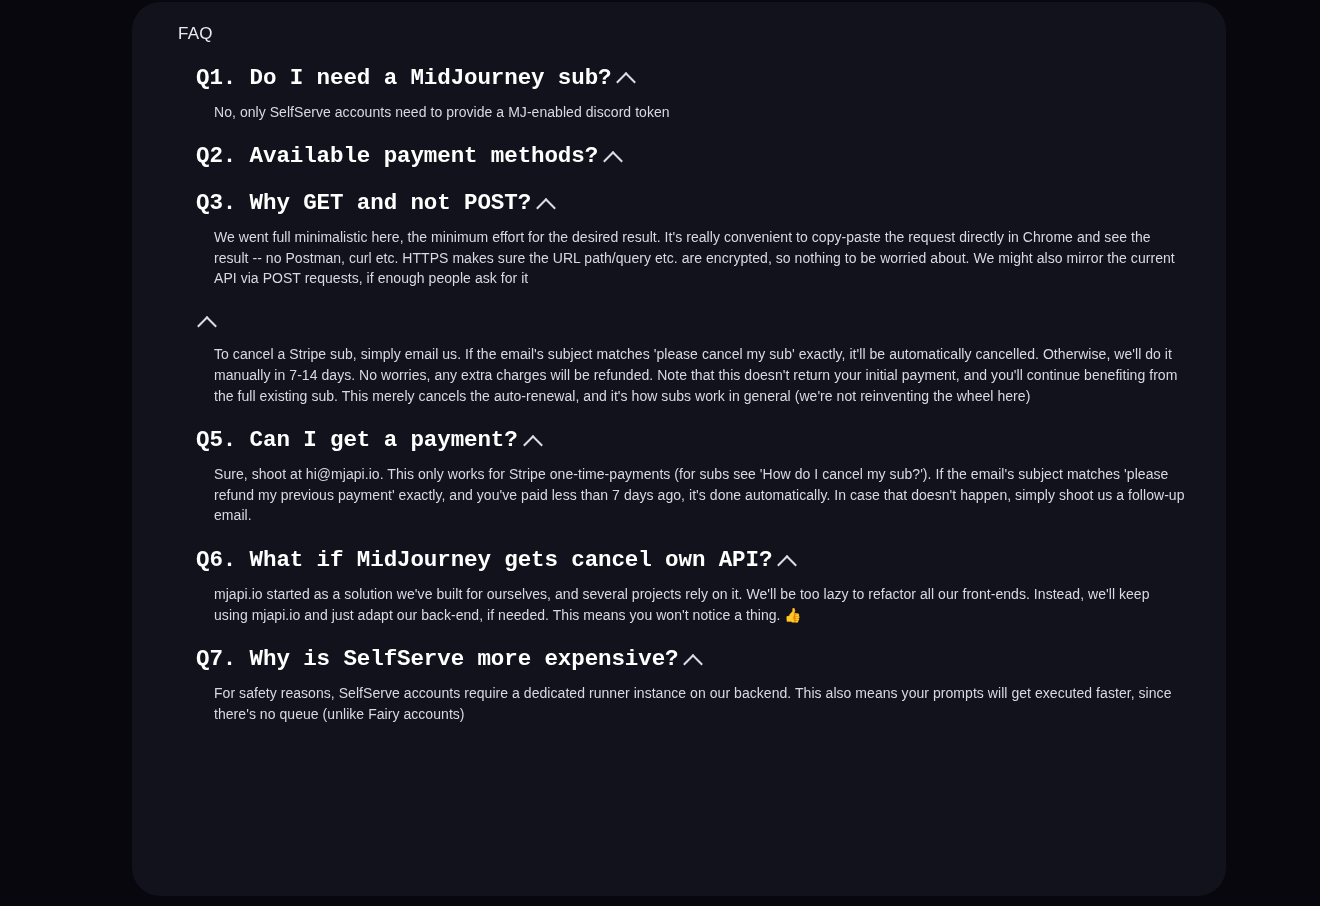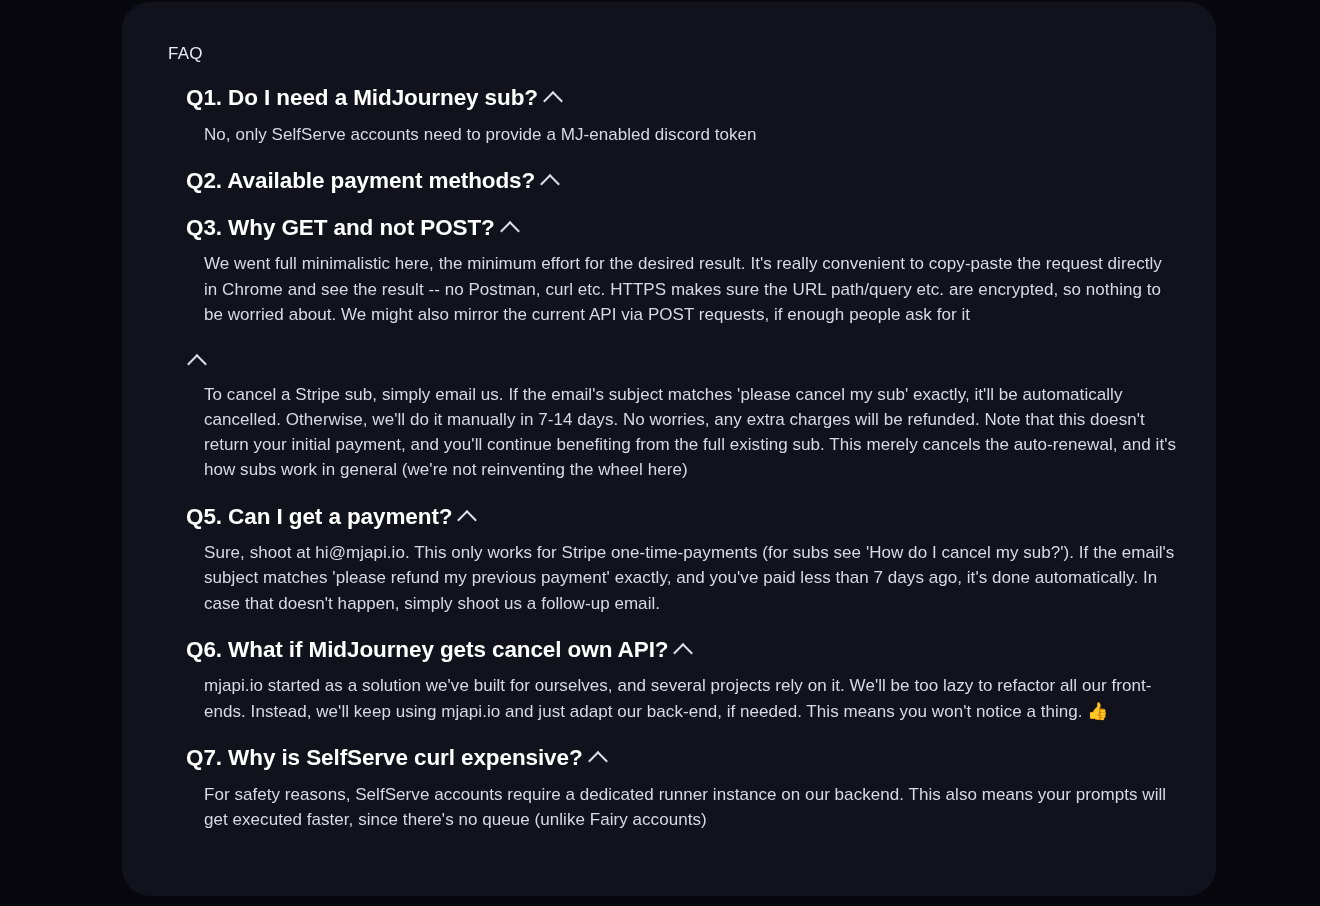--- a/index.html
+++ b/index.html
@@ -7,39 +7,41 @@
     margin: 0;
     padding: 0;
     background: #07070d;
     width: 1320px;
     height: 906px;
     overflow: hidden;
     font-family: "Liberation Sans", sans-serif;
   }
   #faq-card {
     position: absolute;
-    left: 122px;
+    left: 132px;
     top: 2px;
     width: 1094px;
     height: 894px;
     background: #12121c;
     border-radius: 28px;
-    padding: 36px 40px 20px 46px;
+    padding: 16px 40px 20px 46px;
   }
   #faq-label {
     color: #e9e9f2;
     font-size: 17px;
     letter-spacing: 0.2px;
     margin: 6px 0 14px 0;
   }
   .qa-block { margin-bottom: 4px; }
   .q-row {
     display: flex;
+    align-items: center;
     gap: 4px;
     margin: 22px 0 0 18px;
+    font-family: Liberation Mono, monospace;
   }
   .q-text {
     color: #ffffff;
     font-size: 22.5px;
     font-weight: bold;
     letter-spacing: -0.1px;
     line-height: 1.1;
   }
   .chevron {
     display: inline-block;
@@ -54,21 +56,21 @@
     left: 4px;
     top: 8px;
     width: 12px;
     height: 12px;
     border-left: 2px solid #dcdce6;
     border-top: 2px solid #dcdce6;
     transform: rotate(45deg);
   }
   .a-text {
     color: #d9d9e3;
-    font-size: 17px;
+    font-size: 14px;
     line-height: 1.48;
     margin: 11px 0 0 36px;
     max-width: 975px;
     letter-spacing: 0.05px;
   }
 </style>
 </head>
 <body>
 
 <div id="faq-card">
@@ -115,18 +117,18 @@
   <div class="qa-block">
     <div class="q-row">
       <span class="q-text">Q6. What if MidJourney gets cancel own API?</span>
       <span class="chevron"></span>
     </div>
     <div class="a-text">mjapi.io started as a solution we've built for ourselves, and several projects rely on it. We'll be too lazy to refactor all our front-ends. Instead, we'll keep using mjapi.io and just adapt our back-end, if needed. This means you won't notice a thing. 👍</div>
   </div>
 
   <div class="qa-block">
     <div class="q-row">
-      <span class="q-text">Q7. Why is SelfServe curl expensive?</span>
+      <span class="q-text">Q7. Why is SelfServe more expensive?</span>
       <span class="chevron"></span>
     </div>
     <div class="a-text">For safety reasons, SelfServe accounts require a dedicated runner instance on our backend. This also means your prompts will get executed faster, since there's no queue (unlike Fairy accounts)</div>
   </div>
 </div>
 
 </body></html>

